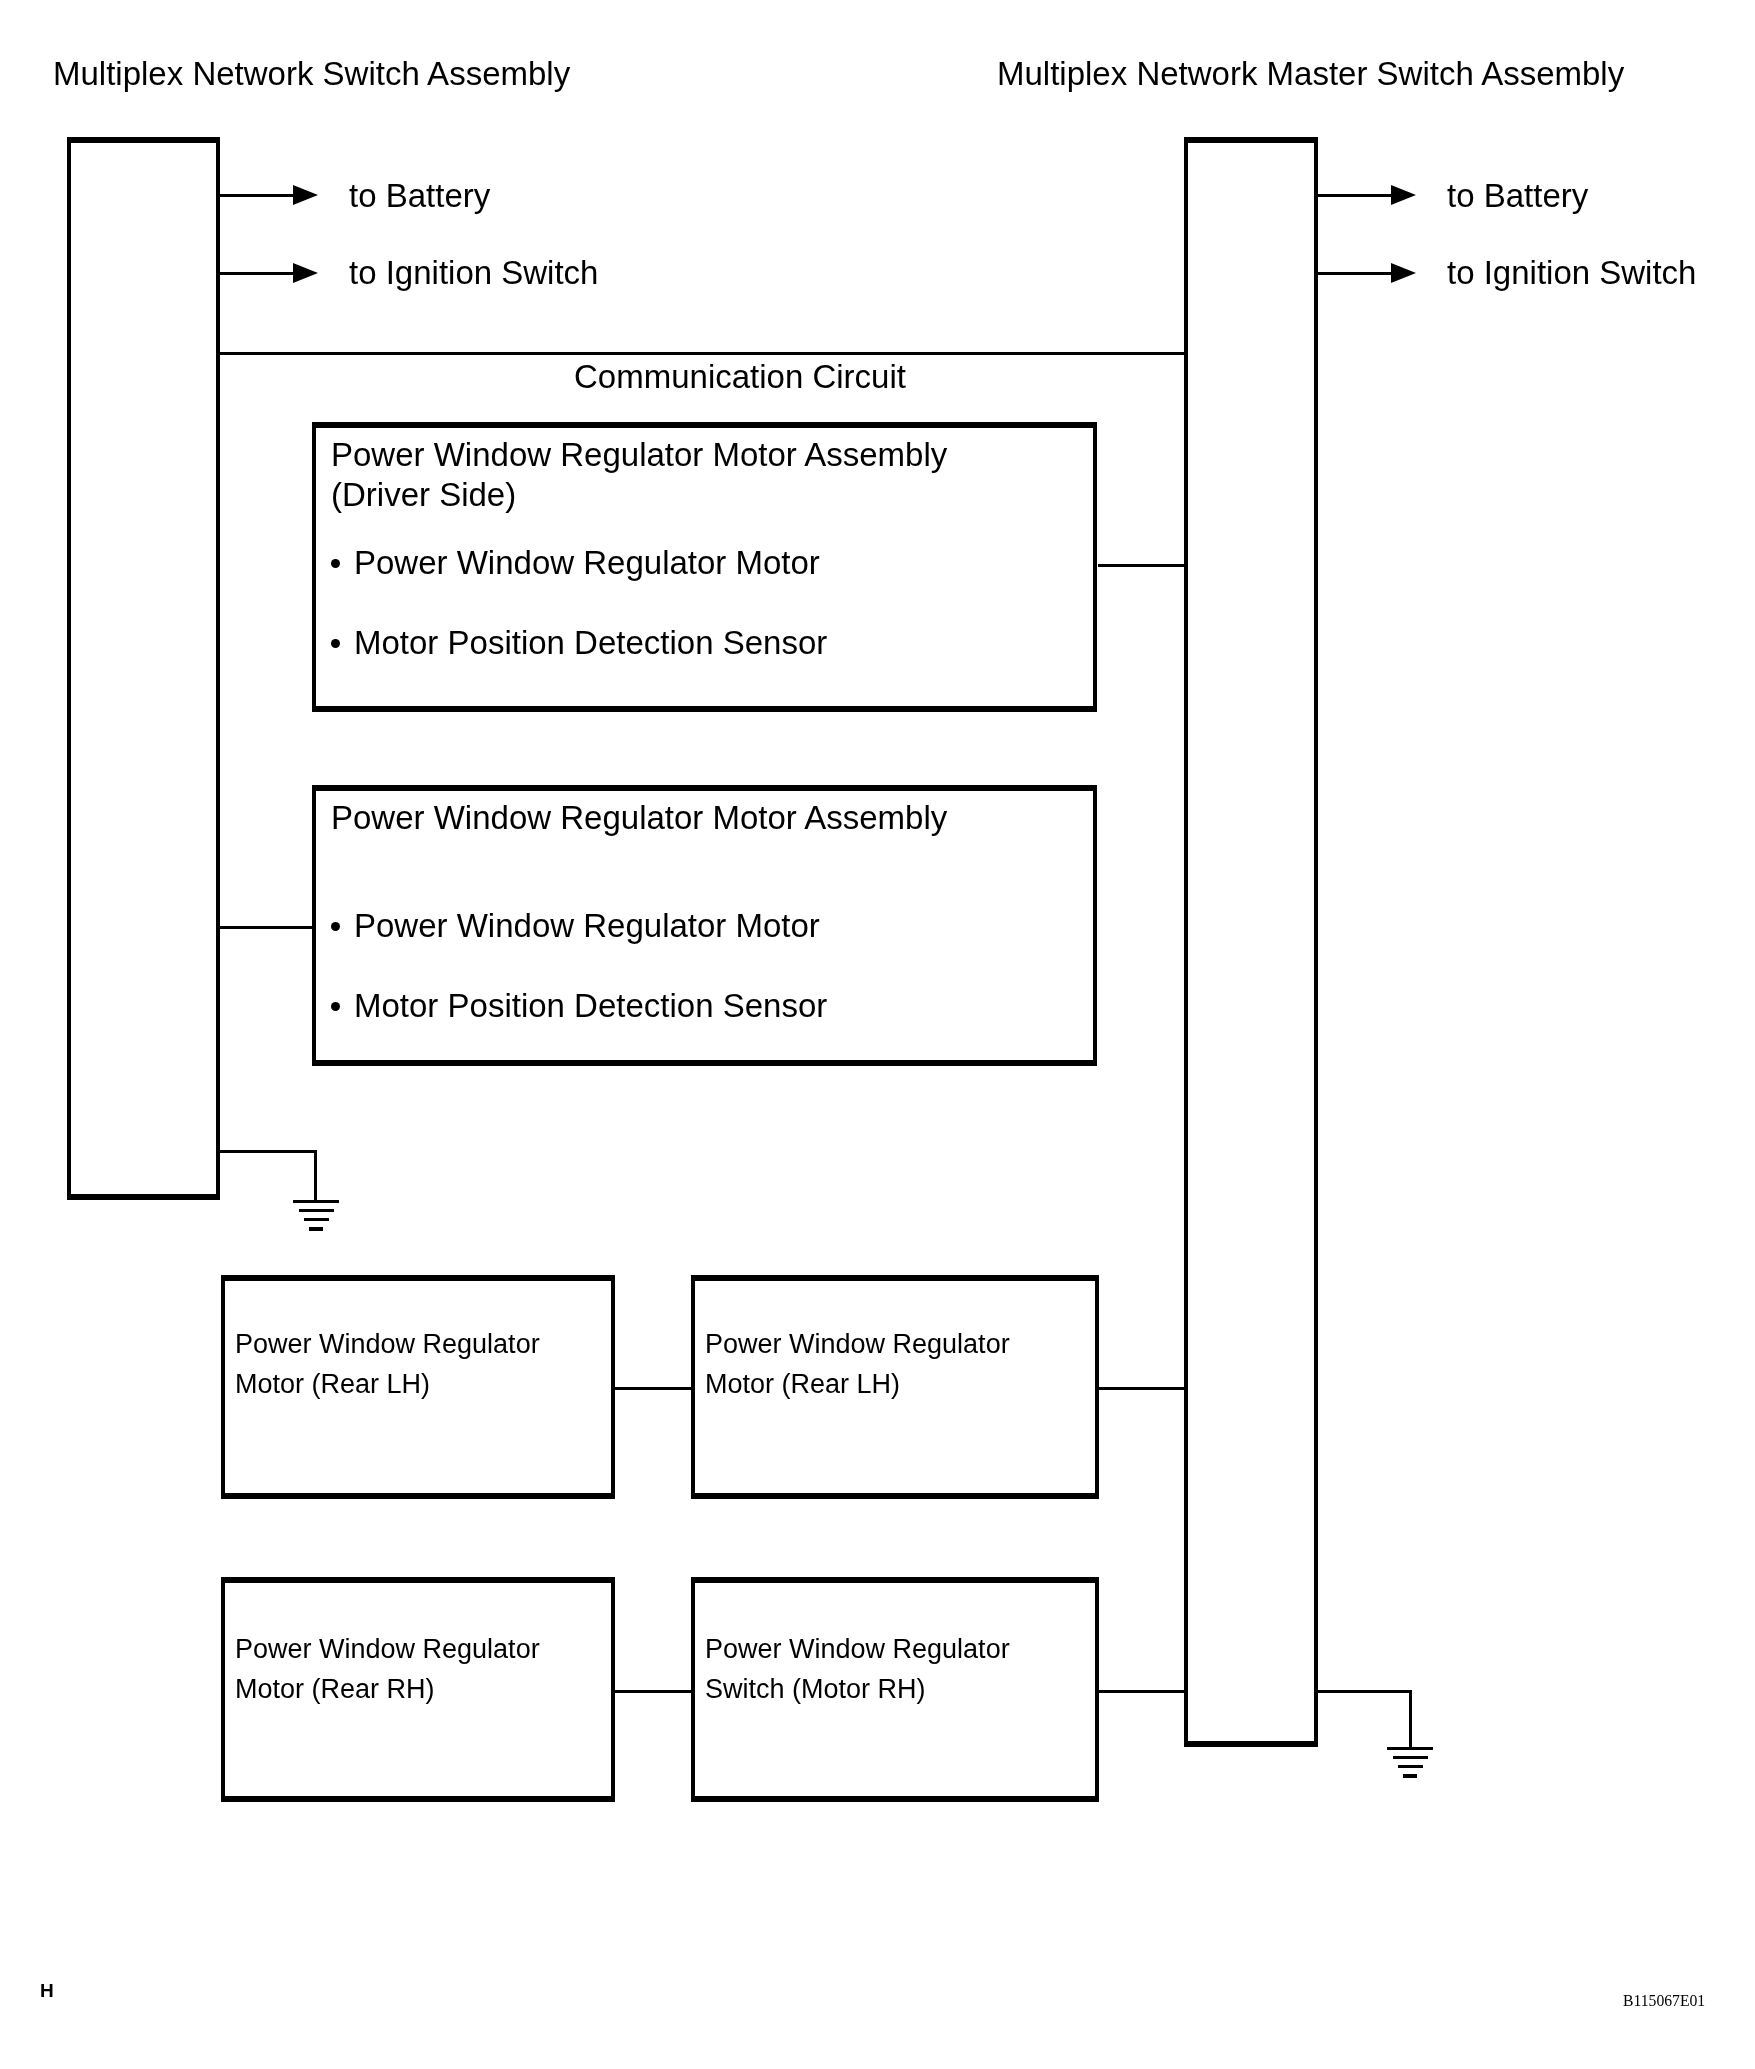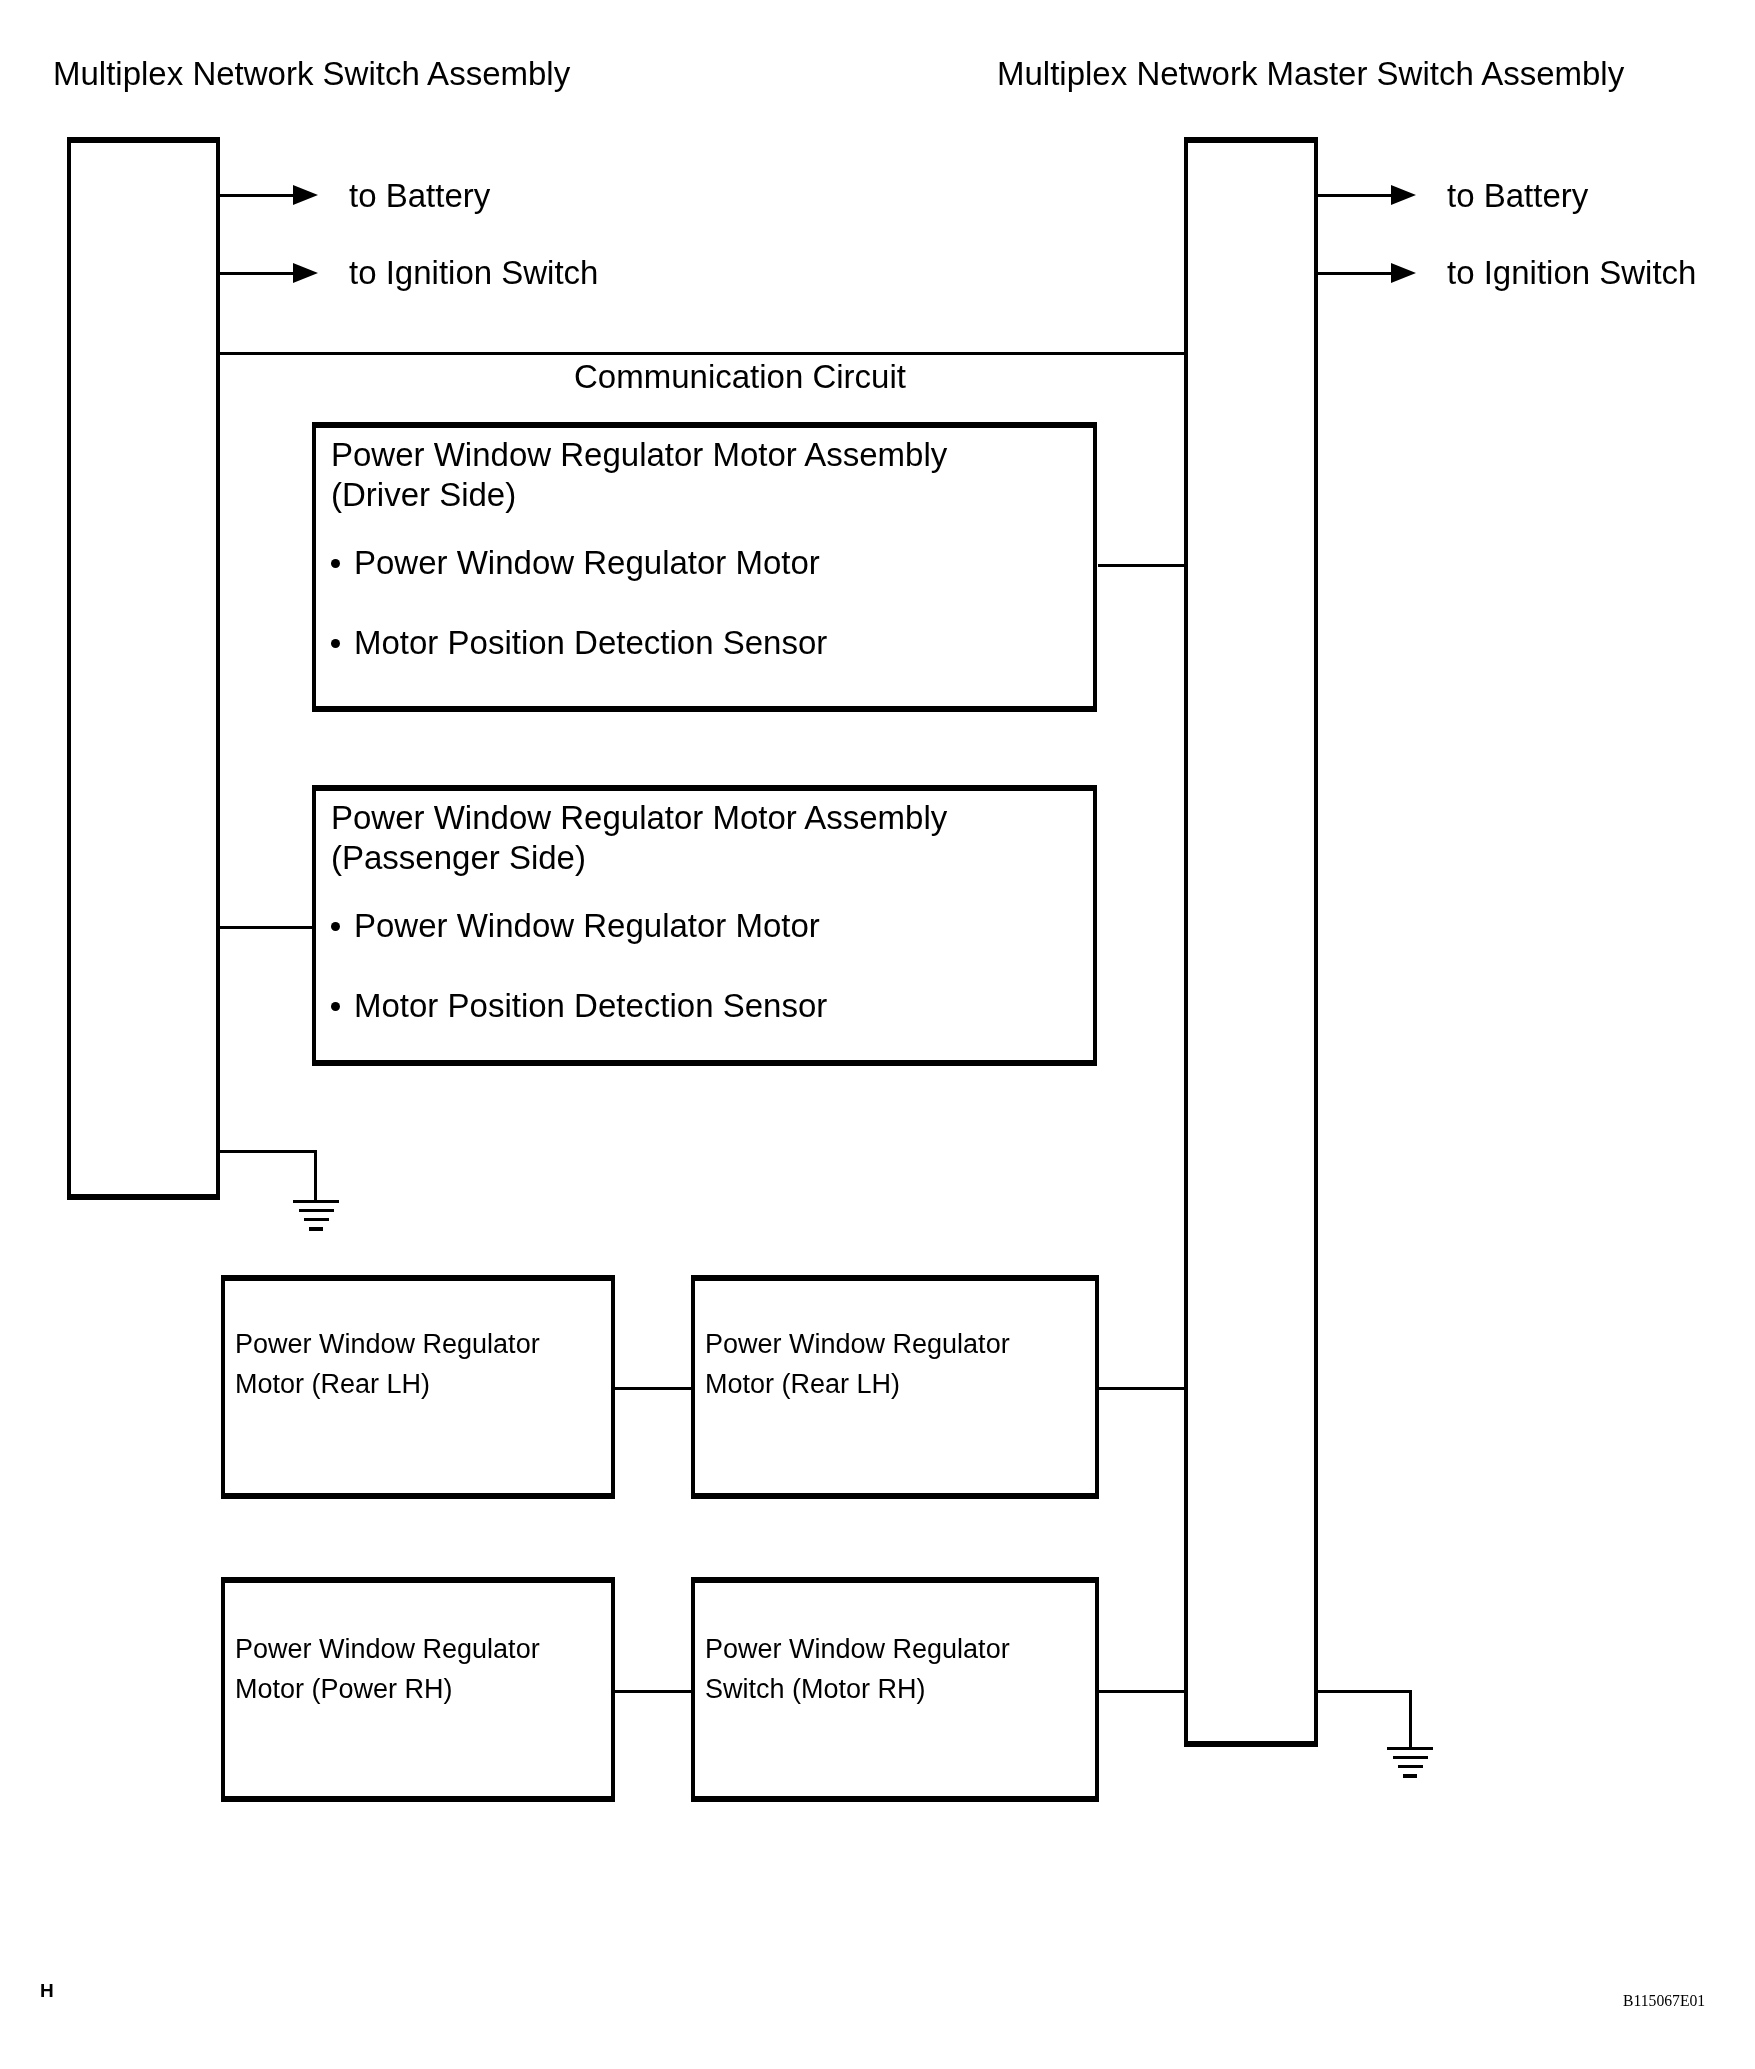--- a/index.html
+++ b/index.html
@@ -78,21 +78,20 @@
     <div class="bullet" style="left:15px;top:197px;">
       <span class="dot"></span>
       <span>Motor Position Detection Sensor</span>
     </div>
   </div>
   <div class="line" style="left:1098px;top:564px;width:87px;height:2.5px;"></div>
 
   <div class="abox" style="left:312px;top:785px;width:785px;height:281px;">
     <div class="boxtitle" style="left:15px;top:6.6px;">
       <div>Power Window Regulator Motor Assembly</div>
-      <div>(Passenger Side)</div>
     </div>
     <div class="bullet" style="left:15px;top:117px;">
       <span class="dot"></span>
       <span>Power Window Regulator Motor</span>
     </div>
     <div class="bullet" style="left:15px;top:197px;">
       <span class="dot"></span>
       <span>Motor Position Detection Sensor</span>
     </div>
   </div>
@@ -118,21 +117,21 @@
     <div class="reartext" style="left:10px;top:43px;">
       <div>Power Window Regulator</div>
       <div>Motor (Rear LH)</div>
     </div>
   </div>
   <div class="line" style="left:1099px;top:1387px;width:85px;height:2.5px;"></div>
 
   <div class="abox" style="left:221px;top:1577px;width:394px;height:225px;">
     <div class="reartext" style="left:10px;top:46px;">
       <div>Power Window Regulator</div>
-      <div>Motor (Power RH)</div>
+      <div>Motor (Rear RH)</div>
     </div>
   </div>
   <div class="line" style="left:615px;top:1690px;width:76px;height:2.5px;"></div>
   <div class="abox" style="left:691px;top:1577px;width:408px;height:225px;">
     <div class="reartext" style="left:10px;top:46px;">
       <div>Power Window Regulator</div>
       <div>Switch (Motor RH)</div>
     </div>
   </div>
   <div class="line" style="left:1099px;top:1690px;width:85px;height:2.5px;"></div>

